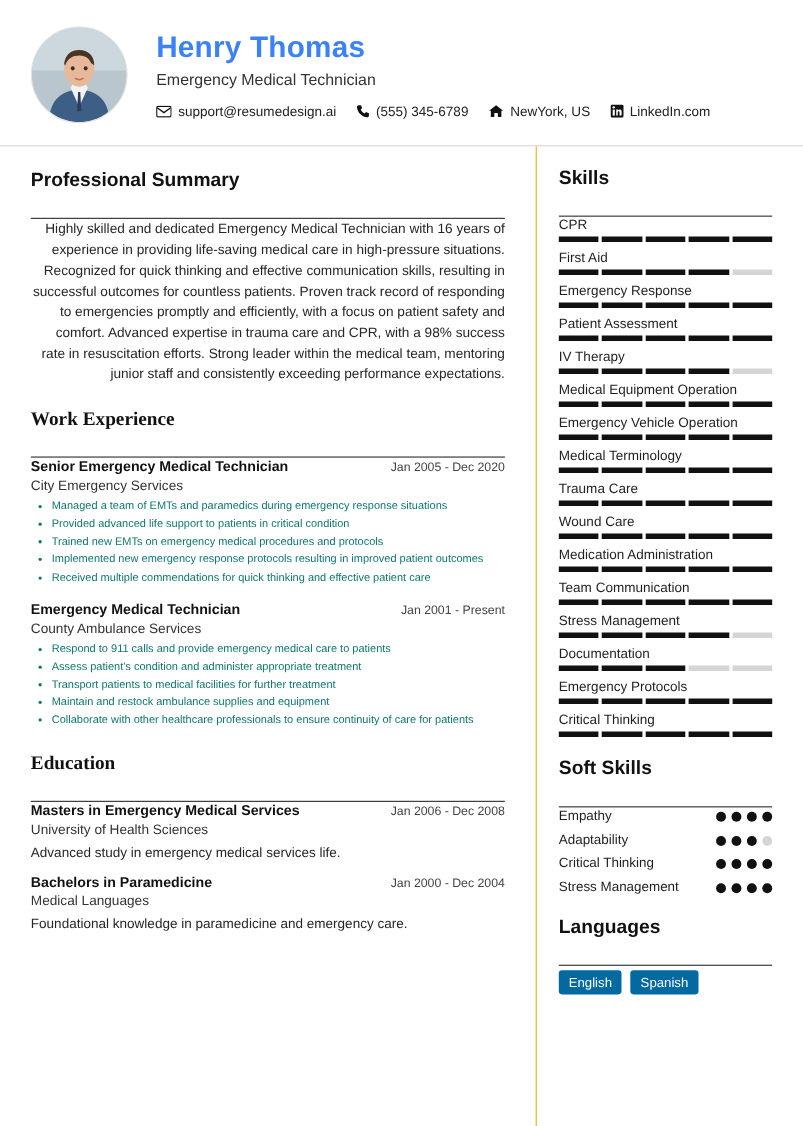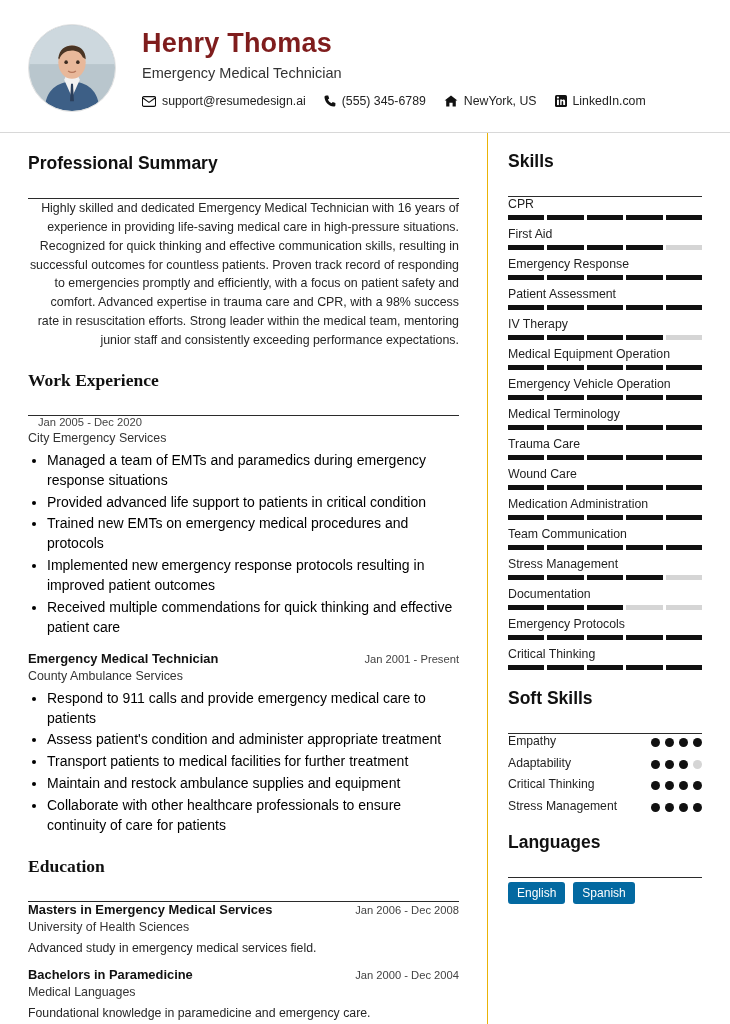--- a/index.html
+++ b/index.html
@@ -30,21 +30,21 @@
     border: 1px solid #e2e2e2;
     position: relative;
     background: #cfd8dd;
   }
   .avatar svg { display: block; width: 100%; height: 100%; }
   .header-text { margin-left: 26px; }
   .full-name {
     font-size: 27px;
     font-weight: bold;
     letter-spacing: .2px;
-    color: #7f1d1d;
+    color: #3b82f6;
     line-height: 1.15;
   }
   .job-title {
     font-size: 14.5px;
     color: #333;
     margin-top: 6px;
   }
   .contact-row {
     display: flex;
     align-items: center;
@@ -96,23 +96,23 @@
   }
   .job-role { font-size: 12.9px; font-weight: bold; color: #111; }
   .job-dates { font-size: 11.2px; color: #444; white-space: nowrap; padding-left: 10px; }
   .job-company { font-size: 12.4px; color: #333; margin-top: 3px; }
   ul.bullets {
     margin: 6px 0 0 0;
     padding-left: 19px;
     list-style: disc;
   }
   ul.bullets li {
-    font-size: 14px;
+    font-size: 10px;
     line-height: 1.42;
-    color: #000000;
+    color: #0f766e;
     margin-bottom: 2px;
   }
 
   .edu { margin-bottom: 12px; }
   .edu-head { display: flex; justify-content: space-between; align-items: baseline; }
   .edu-degree { font-size: 12.9px; font-weight: bold; color: #111; }
   .edu-dates { font-size: 11.2px; color: #444; white-space: nowrap; padding-left: 10px; }
   .edu-school { font-size: 12.4px; color: #333; margin-top: 3px; }
   .edu-desc { font-size: 12.3px; color: #262626; margin-top: 7px; }
 
@@ -229,20 +229,21 @@
 
   <div class="left">
 
     <div class="section-title">Professional Summary</div>
     <div class="summary-text">Highly skilled and dedicated Emergency Medical Technician with 16 years of experience in providing life-saving medical care in high-pressure situations. Recognized for quick thinking and effective communication skills, resulting in successful outcomes for countless patients. Proven track record of responding to emergencies promptly and efficiently, with a focus on patient safety and comfort. Advanced expertise in trauma care and CPR, with a 98% success rate in resuscitation efforts. Strong leader within the medical team, mentoring junior staff and consistently exceeding performance expectations.</div>
 
     <div class="section-title spaced">Work Experience</div>
 
     <div class="job">
       <div class="job-head">
+        <div class="job-role">Senior Emergency Medical Technician</div>
         <div class="job-dates">Jan 2005 - Dec 2020</div>
       </div>
       <div class="job-company">City Emergency Services</div>
       <ul class="bullets">
         <li>Managed a team of EMTs and paramedics during emergency response situations</li>
         <li>Provided advanced life support to patients in critical condition</li>
         <li>Trained new EMTs on emergency medical procedures and protocols</li>
         <li>Implemented new emergency response protocols resulting in improved patient outcomes</li>
         <li>Received multiple commendations for quick thinking and effective patient care</li>
       </ul>
@@ -264,21 +265,21 @@
     </div>
 
     <div class="section-title spaced">Education</div>
 
     <div class="edu">
       <div class="edu-head">
         <div class="edu-degree">Masters in Emergency Medical Services</div>
         <div class="edu-dates">Jan 2006 - Dec 2008</div>
       </div>
       <div class="edu-school">University of Health Sciences</div>
-      <div class="edu-desc">Advanced study in emergency medical services field.</div>
+      <div class="edu-desc">Advanced study in emergency medical services life.</div>
     </div>
 
     <div class="edu">
       <div class="edu-head">
         <div class="edu-degree">Bachelors in Paramedicine</div>
         <div class="edu-dates">Jan 2000 - Dec 2004</div>
       </div>
       <div class="edu-school">Medical Languages</div>
       <div class="edu-desc">Foundational knowledge in paramedicine and emergency care.</div>
     </div>

